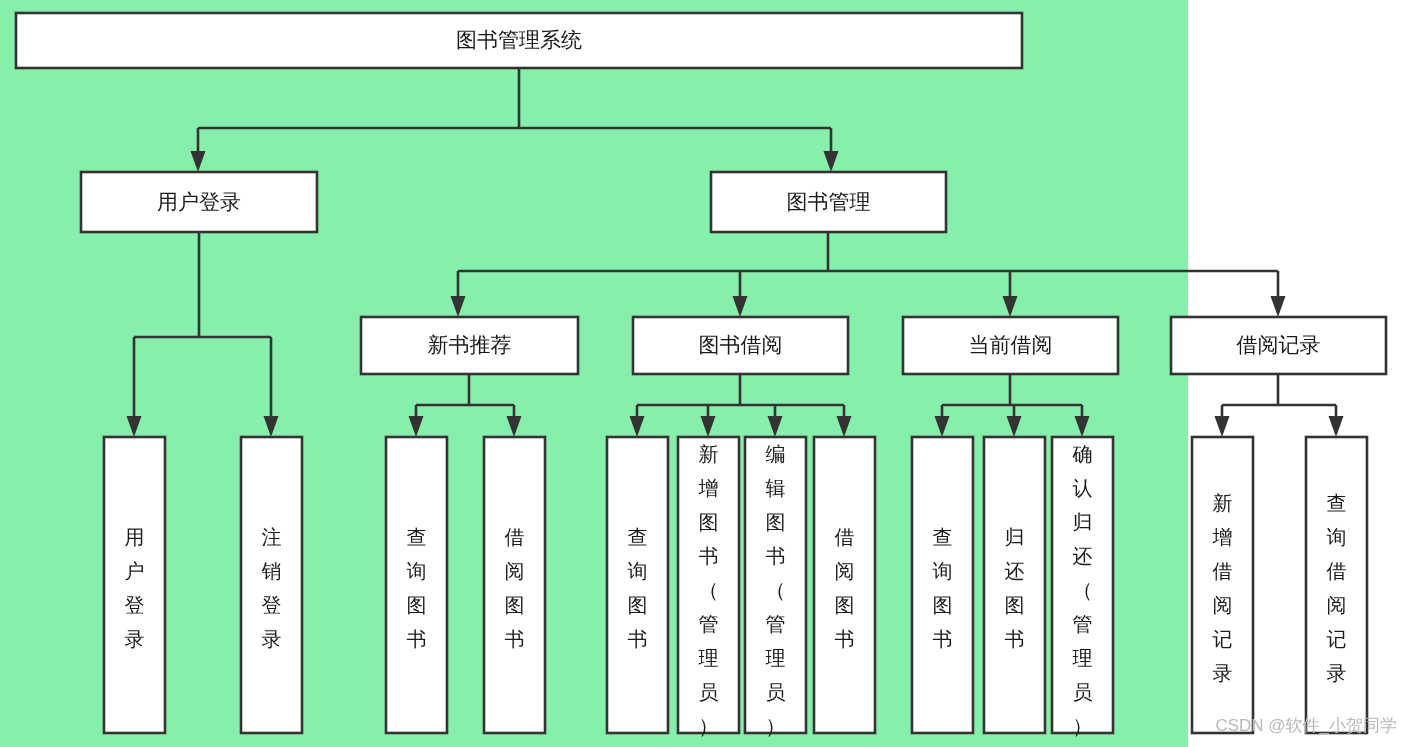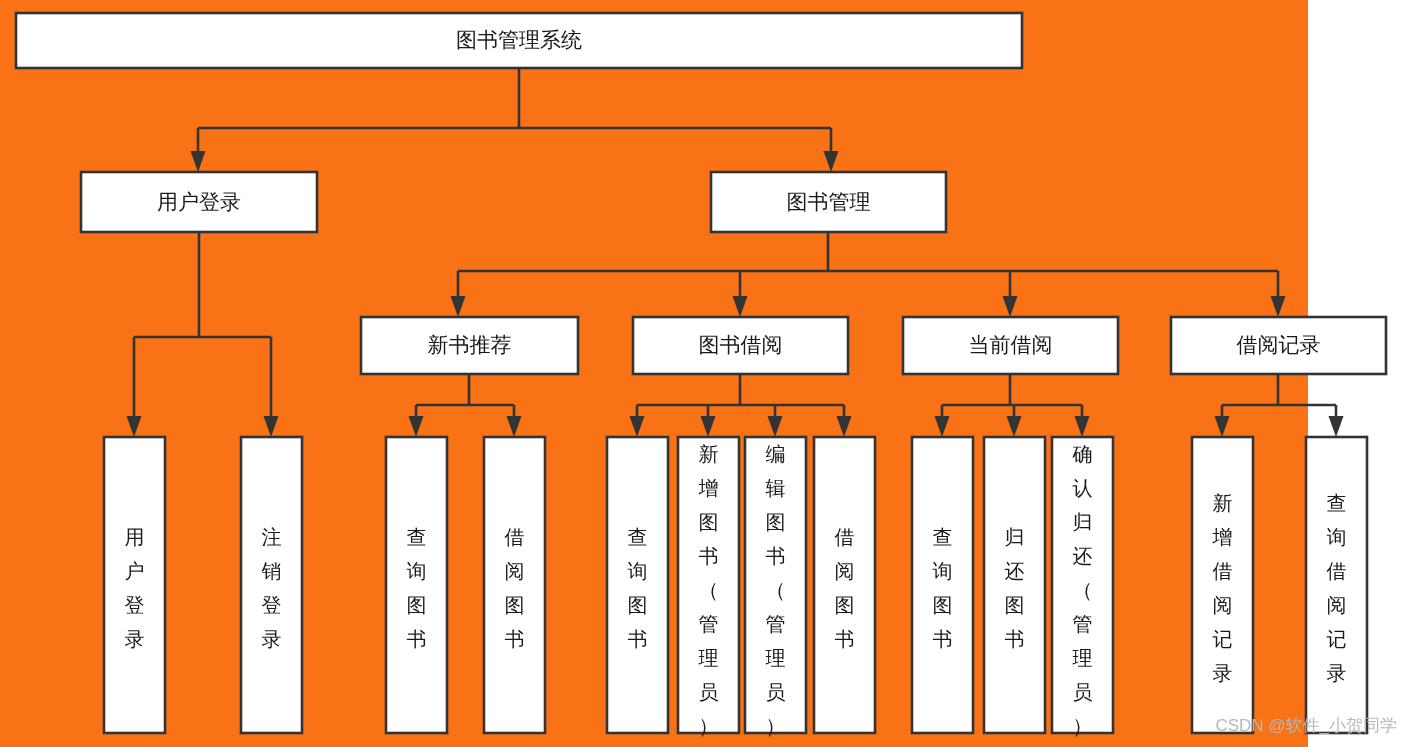--- a/index.html
+++ b/index.html
@@ -9,23 +9,23 @@
     background: #ffffff;
   }
   body {
     width: 1405px;
     height: 747px;
     font-family: "Liberation Sans", "DejaVu Sans", sans-serif;
     overflow: hidden;
   }
   #diagram-root {
     position: relative;
-    width: 1308px;
+    width: 1188px;
     height: 747px;
-    background: #f97316;
+    background: #86efac;
   }
   svg.diagram-canvas {
     position: absolute;
     top: 0;
     left: 0;
     width: 1405px;
     height: 747px;
     display: block;
   }
   .node-box {

